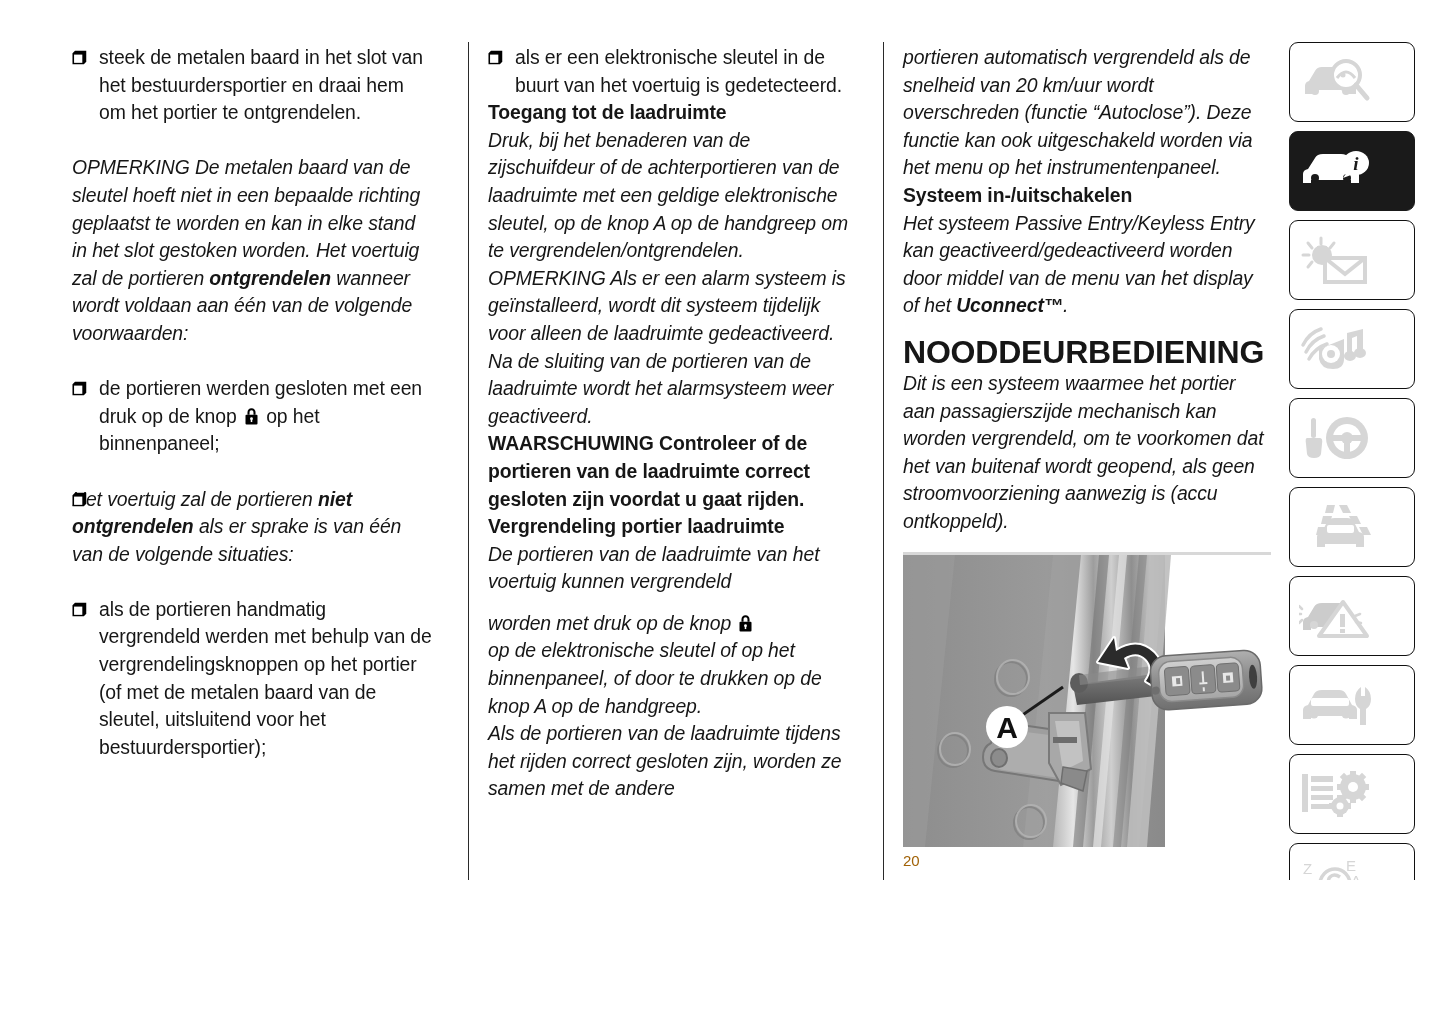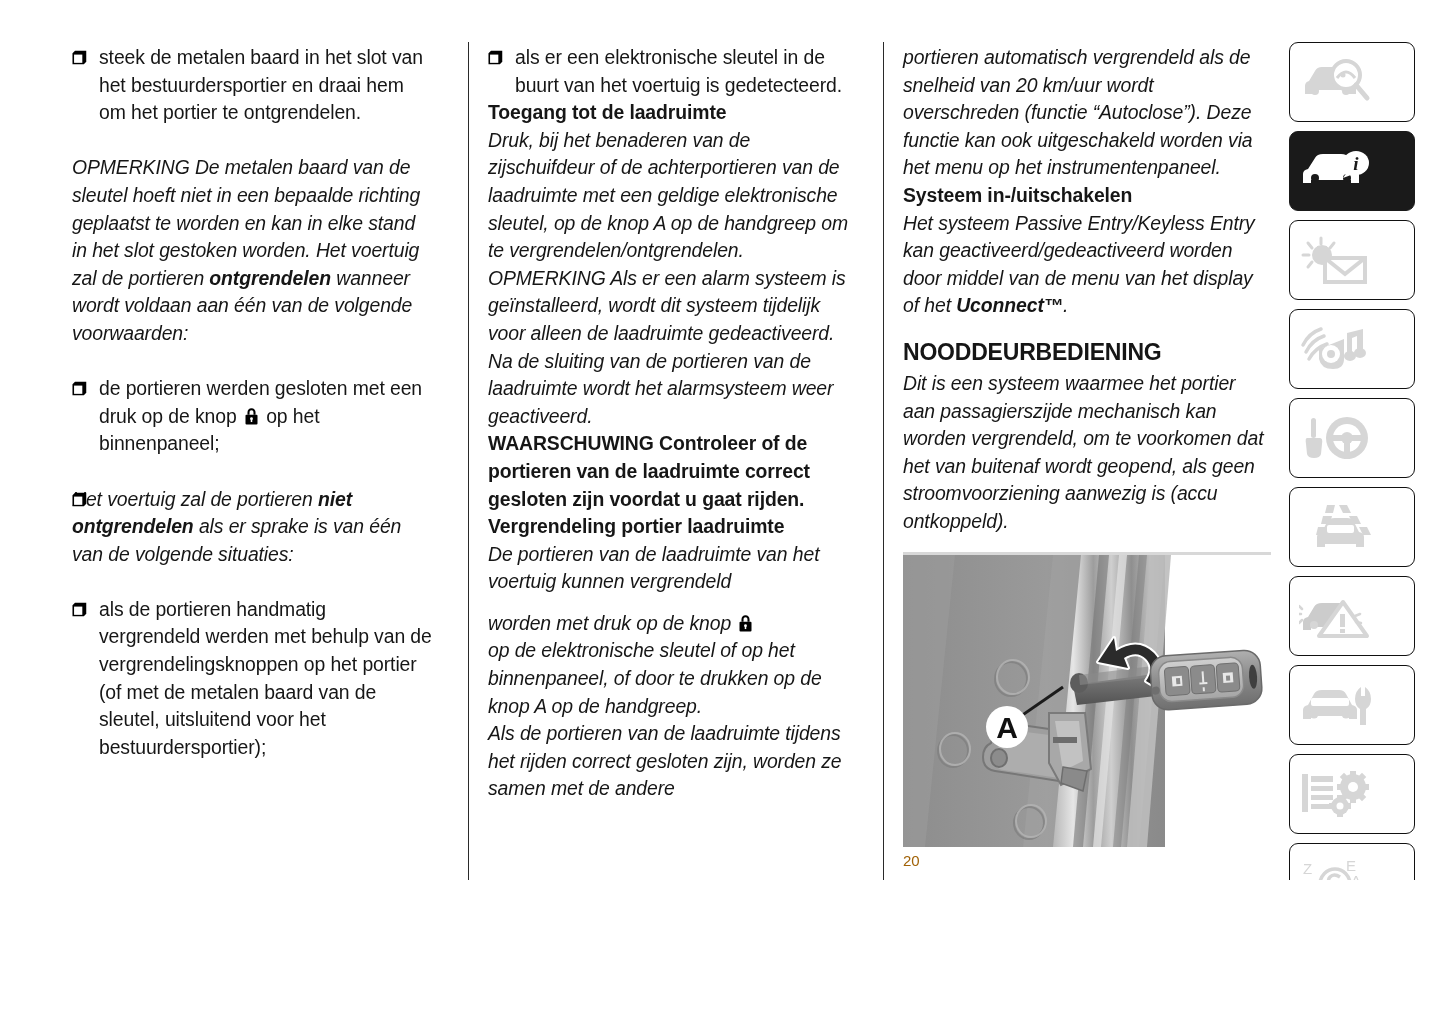--- a/index.html
+++ b/index.html
@@ -48,21 +48,21 @@
   .gap-before  { margin-top: 27.6px; }
   .gap-small   { margin-top: 14px; }
   b, .bold     { font-weight: bold; }
 
   .head-bold {
     font-weight: bold;
     margin: 0;
   }
   .head-caps {
     font-weight: bold;
-    font-size: 23px;
+    font-size: 32px;
     line-height: 33px;
     letter-spacing: -0.2px;
     margin: 16px 0 1px 0;
   }
 
   
   .bullet {
     position: relative;
     padding-left: 27px;
     margin-top: 27.6px;

